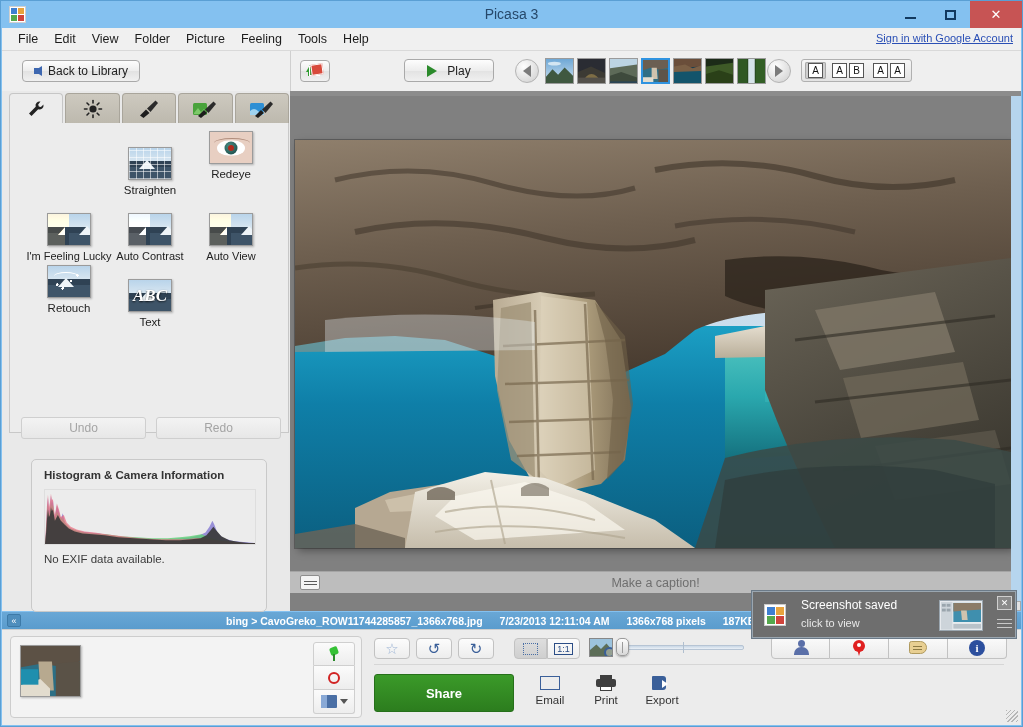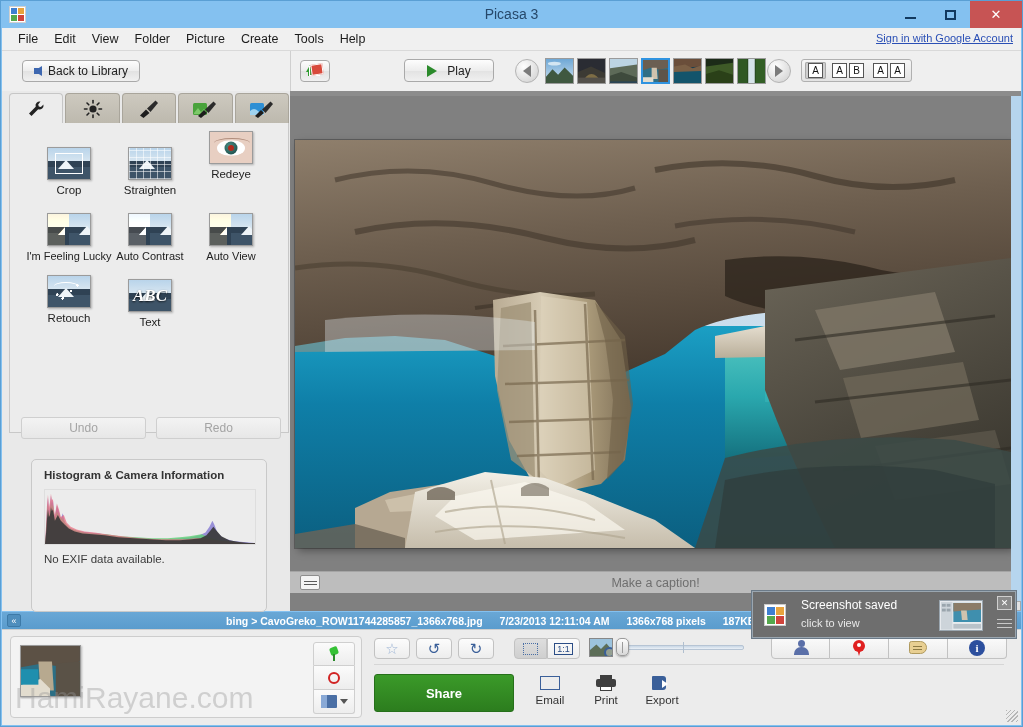--- a/index.html
+++ b/index.html
@@ -407,21 +407,21 @@
         </div>
     </div>
   </div>
 
   <div class="menubar">
     <div class="menu-item">File</div>
     <div class="menu-item">Edit</div>
     <div class="menu-item">View</div>
     <div class="menu-item">Folder</div>
     <div class="menu-item">Picture</div>
-    <div class="menu-item">Create</div>
+    <div class="menu-item">Feeling</div>
     <div class="menu-item">Tools</div>
     <div class="menu-item">Help</div>
     <a class="signin" href="#">Sign in with Google Account</a>
   </div>
 
   <div class="toolbar">
     <div class="tb-left">
       <div class="btn-pill back-lib">
         <i class="arrow-left-blue"></i>
         <span>Back to Library</span>
@@ -574,30 +574,20 @@
           <rect x="1" y="4" width="14" height="12" rx="1.5" fill="#2e8fd4"></rect>
           <path d="M1 12 Q5 8 9 12 Q12 15 15 12 L15 16 L1 16z" fill="#9fd3f0"></path>
           <path d="M6 17 L12 11 L15 14 L9 19z" fill="#1d1d1d"></path>
           <path d="M13 10.5 L21.5 2.5 L24 5 L16.5 14z" fill="#2b2b2b"></path>
         </svg>
       </div>
     </div>
 
     <div class="tools-area">
 
-      <div class="tool" style="left:16px; top:24px;">
-        <div class="tool-thumb">
-          <i class="sky"></i>
-            <i class="mtn"></i>
-            <i class="mtn2"></i>
-            <i class="snow"></i>
-          <i class="crop-rect"></i>
-        </div>
-        <div class="tool-label">Crop</div>
-      </div>
 
       <div class="tool" style="left:97px; top:24px;">
         <div class="tool-thumb">
           <i class="sky"></i>
             <i class="mtn"></i>
             <i class="mtn2"></i>
             <i class="snow"></i>
           <i class="straighten-grid"></i>
         </div>
         <div class="tool-label">Straighten</div>
@@ -660,21 +650,21 @@
           <div class="half-right">
               <i class="sky"></i>
               <i class="mtn"></i>
               <i class="mtn2"></i>
               <i class="snow"></i>
             </div>
         </div>
         <div class="tool-label wide">Auto View</div>
       </div>
 
-      <div class="tool" style="left:16px; top:152px;">
+      <div class="tool" style="left:16px; top:142px;">
         <div class="tool-thumb retouch-marks">
           <i class="sky"></i>
             <i class="mtn"></i>
             <i class="mtn2"></i>
             <i class="snow"></i>
           <i class="retouch-swoosh"></i>
         </div>
         <div class="tool-label">Retouch</div>
       </div>
 
@@ -865,21 +855,20 @@
       <div class="sel-thumb">
         <svg viewBox="0 0 61 52" preserveAspectRatio="none">
           <rect width="61" height="52" fill="#2c6f85"></rect>
           <path d="M0 0 L61 0 L61 16 Q40 24 22 18 L0 22Z" fill="#5c5145"></path>
           <path d="M18 16 L32 16 L34 46 L20 46Z" fill="#b7a98f"></path>
           <path d="M36 18 L61 16 L61 52 L36 52Z" fill="#5a5247"></path>
           <path d="M0 40 L20 34 L30 44 L30 52 L0 52Z" fill="#e2dcce"></path>
           <rect y="24" width="18" height="16" fill="#1f8fae"></rect>
         </svg>
       </div>
-      <div class="watermark">HamiRayane.com</div>
       <div class="tray-side">
         <div class="tray-btn" style="border-radius:3px 3px 0 0;">
           <span class="pin-icon">
               <i class="head"></i>
               <i class="pt"></i>
             </span>
         </div>
         <div class="tray-btn" style="border-top:none;">
           <span class="circ-red"></span>
         </div>

